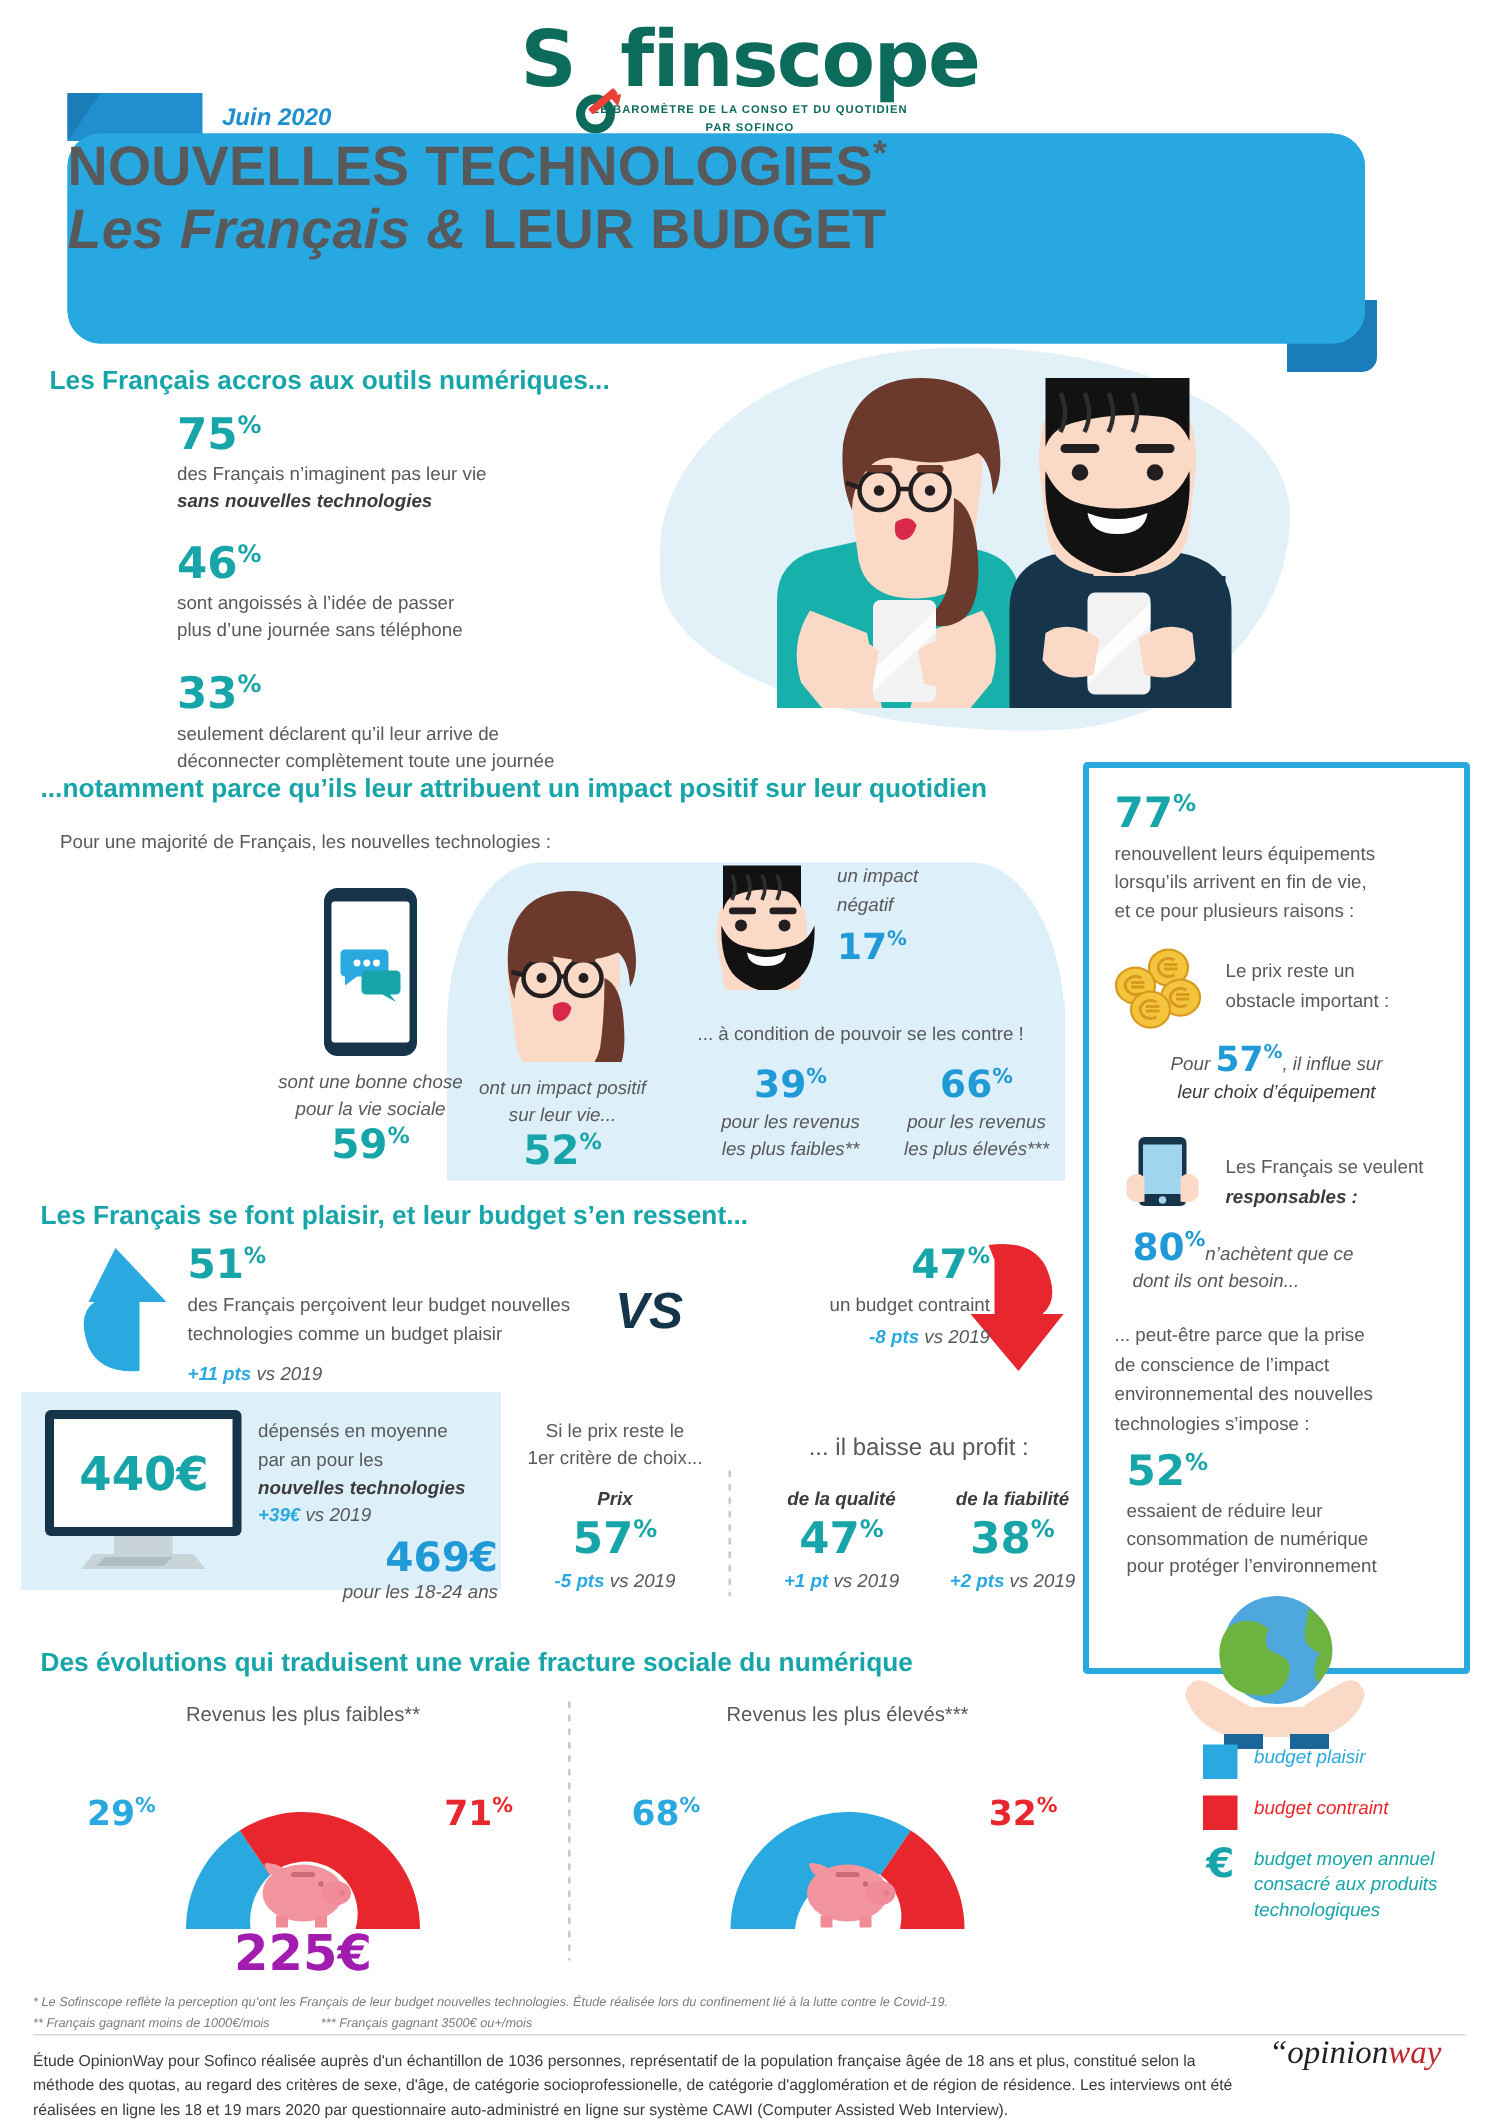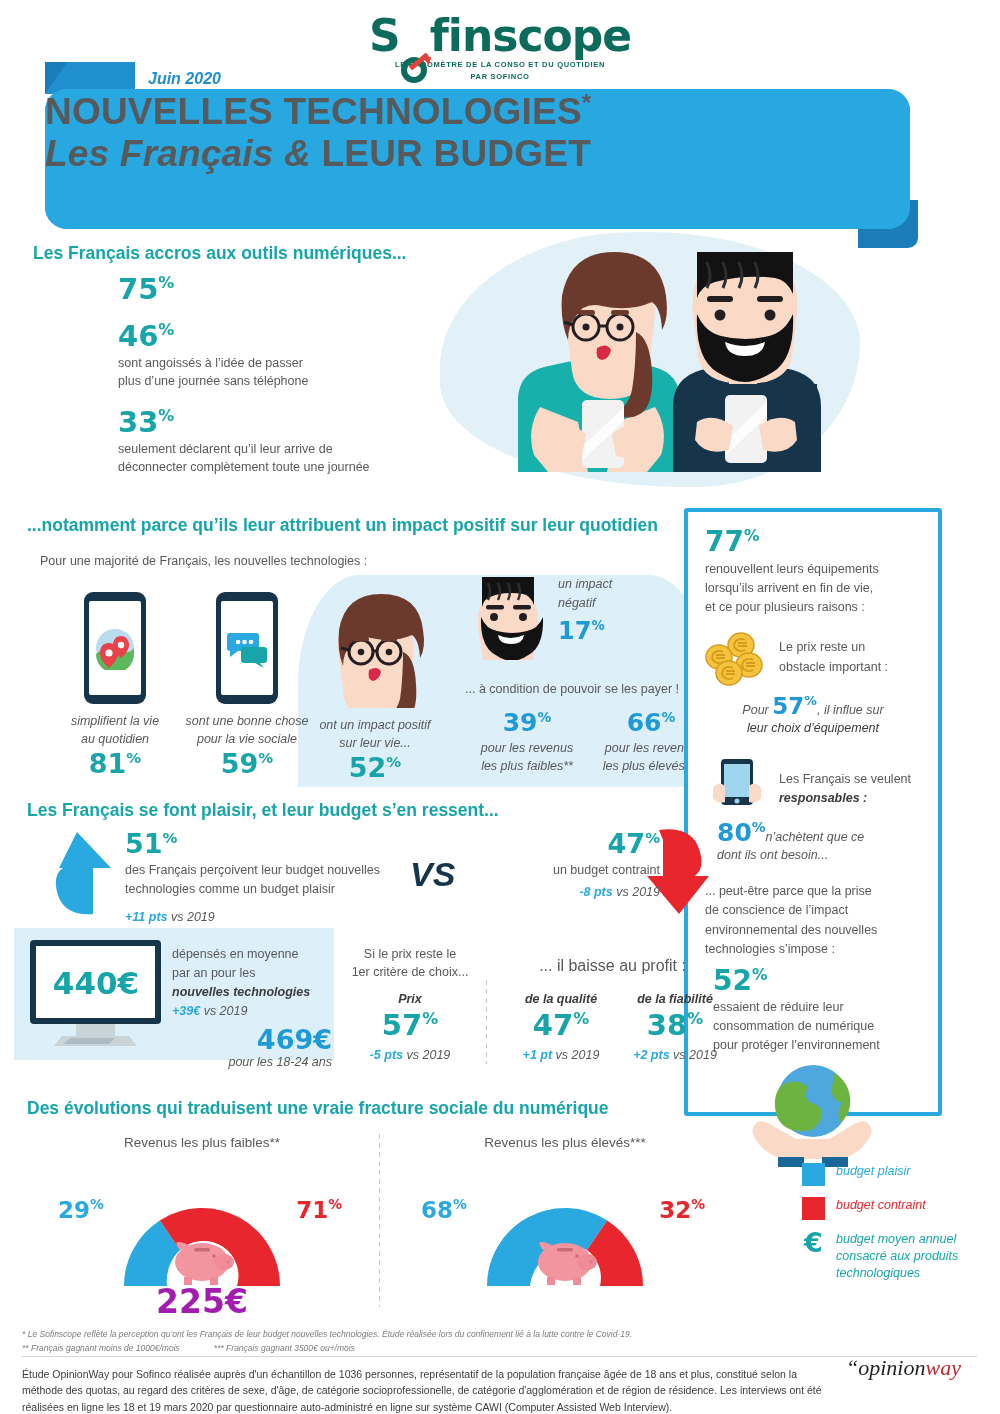--- a/index.html
+++ b/index.html
@@ -8,21 +8,21 @@
     background: #ffffff;
     font-family: "Liberation Sans", sans-serif;
     position: relative;
     overflow: hidden;
     color: #58595b;
   }
   .page { position: relative; width: 1000px; height: 1414px; }
 
   
   .logo-wrap { position:absolute; top:14px; left:0; width:1000px; text-align:center; }
-  .logo-main { font-size: 44px; font-weight: bold; letter-spacing:-1px; color:#0d6b5c; font-family:"DejaVu Sans", sans-serif; line-height:1; }
+  .logo-main { font-size: 52px; font-weight: bold; letter-spacing:-1px; color:#0d6b5c; font-family:"DejaVu Sans", sans-serif; line-height:1; }
   .logo-main .s1 { color:#0d6b5c; }
   .logo-o { display:inline-block; position:relative; width:30px; }
   .logo-o .ring { display:block; width:26px; height:26px; border:6px solid #0d6b5c; border-radius:50%; position:absolute; top:6px; left:1px;}
   .logo-o .arrow { position:absolute; width:22px; height:5px; background:#e8413a; top:8px; left:8px; transform:rotate(-40deg); border-radius:1px;}
   .logo-o .arrowhead { position:absolute; top:3px; left:25px; width:0;height:0;border-left:7px solid #e8413a;border-top:5px solid transparent;border-bottom:5px solid transparent; transform:rotate(-40deg);}
   .logo-tag { font-size:7.5px; color:#0d6b5c; font-weight:bold; letter-spacing:.7px; line-height:1.35; margin-top:2px;}
 
   
   .banner-fold-l { position:absolute; left:45px; top:62px; width:90px; height:32px; background:#1f8fd0; }
   .banner-fold-l:after{content:"";position:absolute;left:0;top:0;border-top:32px solid #1a7cb8;border-right:22px solid transparent;}
@@ -55,21 +55,21 @@
   .sub-note { font-size:12.5px; color:#58595b; margin-top:13px; }
   .panel-blue { position:absolute; left:298px; top:575px; width:412px; height:212px; background:#ddeff8; border-radius:62px 62px 0 0 / 110px 110px 0 0; }
   .panel-blue2 { position:absolute; left:455px; top:668px; width:255px; height:119px; background:#ddeff8; }
 
   .phone { width:62px; height:112px; background:#16354b; border-radius:9px; padding:9px 5px; }
   .phone .screen { width:100%; height:100%; background:#fff; border-radius:2px; display:flex; align-items:center; justify-content:center; }
   .phone-cap { font-size:12.5px; font-style:italic; text-align:center; line-height:1.4; margin-top:9px; color:#58595b;}
   .phone-pct { font-size:27px; text-align:center; margin-top:2px; }
 
   
-  #sidepanel { position:absolute; left:684px; top:508px; width:258px; height:608px; border:4px solid #29a9df; background:#fff; border-radius:3px; }
+  #sidepanel { position:absolute; left:722px; top:508px; width:258px; height:608px; border:4px solid #29a9df; background:#fff; border-radius:3px; }
   #sidepanel .inner { padding:16px 17px; }
   .arrow-up { position:absolute; left:35px; top:830px; width:90px; height:85px; }
   .arrow-dn { position:absolute; left:645px; top:828px; width:80px; height:90px; }
   .vs { position:absolute; left:410px; top:855px; font-size:34px; font-weight:bold; color:#16354b; font-style:italic; }
 
   .lightbox { position:absolute; left:14px; top:928px; width:320px; height:132px; background:#ddeff8; }
   .monitor { position:absolute; left:28px; top:938px; width:135px; height:112px; }
   .gauge-title { font-size:13.5px; text-align:center; color:#58595b; }
   .gauge-big { font-size:33px; font-weight:bold; color:#a21caf; text-align:center; font-family:"DejaVu Sans",sans-serif; }
   .gauge-side { font-size:23px; font-weight:bold; font-family:"DejaVu Sans",sans-serif; }
@@ -161,20 +161,24 @@
           </g>
         <path d="M52 190 q16-10 36 4 l-4 24 q-24 6 -34-10z" fill="#fbd9c7"></path>
         <path d="M150 190 q-16-10 -36 4 l4 24 q24 6 34-10z" fill="#fbd9c7"></path>
       </g>
     </svg>
   </div>
 
   <div id="stats1">
     <div class="row">
       <div class="pct num"><span>75</span><span class="sm">%</span></div>
+      <div class="body-txt cap">
+        <div>des Français n’imaginent pas leur vie</div>
+        <div style="font-weight:bold;font-style:italic;color:#3b3b3d">sans nouvelles technologies</div>
+      </div>
     </div>
     <div class="row" style="margin-top:18px">
       <div class="pct num"><span>46</span><span class="sm">%</span></div>
       <div class="body-txt cap">
         <div>sont angoissés à l’idée de passer</div>
         <div>plus d’une journée sans téléphone</div>
       </div>
     </div>
     <div class="row" style="margin-top:18px">
       <div class="pct num"><span>33</span><span class="sm">%</span></div>
@@ -184,39 +188,20 @@
       </div>
     </div>
   </div>
 
   <div class="sec-h" style="position:absolute;left:27px;top:515px;">...notamment parce qu’ils leur attribuent un impact positif sur leur quotidien</div>
   <div class="sub-note" style="position:absolute;left:40px;top:541px;">Pour une majorité de Français, les nouvelles technologies :</div>
 
   <div class="panel-blue"></div>
   <div class="panel-blue2"></div>
 
-  <div style="position:absolute;left:45px;top:592px;width:140px;">
-    <div class="phone" style="margin:0 auto">
-      <div class="screen">
-        <svg width="44" height="44" viewBox="0 0 44 44">
-          <circle cx="22" cy="22" r="19" fill="#b9dcee"></circle>
-          <path d="M3 28 q10-9 20-4 q12 6 18-2 v6 a19 19 0 0 1 -38 0z" fill="#5cb85c"></path>
-          <path d="M28 10 c5 0 8 4 8 9 c0 7-8 13-8 13 s-8-6-8-13 c0-5 3-9 8-9z" fill="#e8424a"></path>
-          <circle cx="28" cy="19" r="3.2" fill="#fff"></circle>
-          <path d="M16 17 c6 0 9 4 9 10 c0 8-9 15-9 15 s-9-7-9-15 c0-6 3-10 9-10z" fill="#e8424a"></path>
-          <circle cx="16" cy="27" r="3.6" fill="#fff"></circle>
-        </svg>
-      </div>
-    </div>
-    <div class="phone-cap">
-      <div>simplifient la vie</div>
-      <div>au quotidien</div>
-    </div>
-    <div class="pct phone-pct"><span>81</span><span class="sm">%</span></div>
-  </div>
 
   <div style="position:absolute;left:172px;top:592px;width:150px;">
     <div class="phone" style="margin:0 auto">
       <div class="screen">
         <svg width="42" height="42" viewBox="0 0 42 42">
           <path d="M4 6 h26 a3 3 0 0 1 3 3 v12 a3 3 0 0 1 -3 3 h-18 l-8 6 v-6 a3 3 0 0 1 -3 -3 v-12 a3 3 0 0 1 3 -3z" fill="#29a9df"></path>
           <circle cx="12" cy="15" r="2.3" fill="#fff"></circle>
             <circle cx="18.5" cy="15" r="2.3" fill="#fff"></circle>
             <circle cx="25" cy="15" r="2.3" fill="#fff"></circle>
           <path d="M18 20 h20 a3 3 0 0 1 3 3 v10 a3 3 0 0 1 -3 3 h-4 l4 5 l-9-5 h-11 a3 3 0 0 1 -3 -3 v-10 a3 3 0 0 1 3 -3z" fill="#17a5aa"></path>
@@ -267,21 +252,21 @@
     <div style="position:absolute;left:90px;top:10px;width:110px">
       <div class="body-txt ital" style="line-height:1.5">
         <div>un impact</div>
         <div>négatif</div>
       </div>
       <div class="pct blue" style="font-size:24px;margin-top:6px"><span>17</span><span class="sm">%</span></div>
     </div>
   </div>
 
   <div style="position:absolute;left:465px;top:680px;width:248px;">
-    <div class="body-txt" style="text-align:left">... à condition de pouvoir se les payer !</div>
+    <div class="body-txt" style="text-align:left">... à condition de pouvoir se les contre !</div>
     <div style="display:flex;margin-top:12px;">
       <div style="width:124px;text-align:center">
         <div class="pct blue" style="font-size:25px"><span>39</span><span class="sm">%</span></div>
         <div class="body-txt ital" style="margin-top:4px;line-height:1.45">
           <div>pour les revenus</div>
           <div>les plus faibles**</div>
         </div>
       </div>
       <div style="width:124px;text-align:center">
         <div class="pct blue" style="font-size:25px"><span>66</span><span class="sm">%</span></div>

